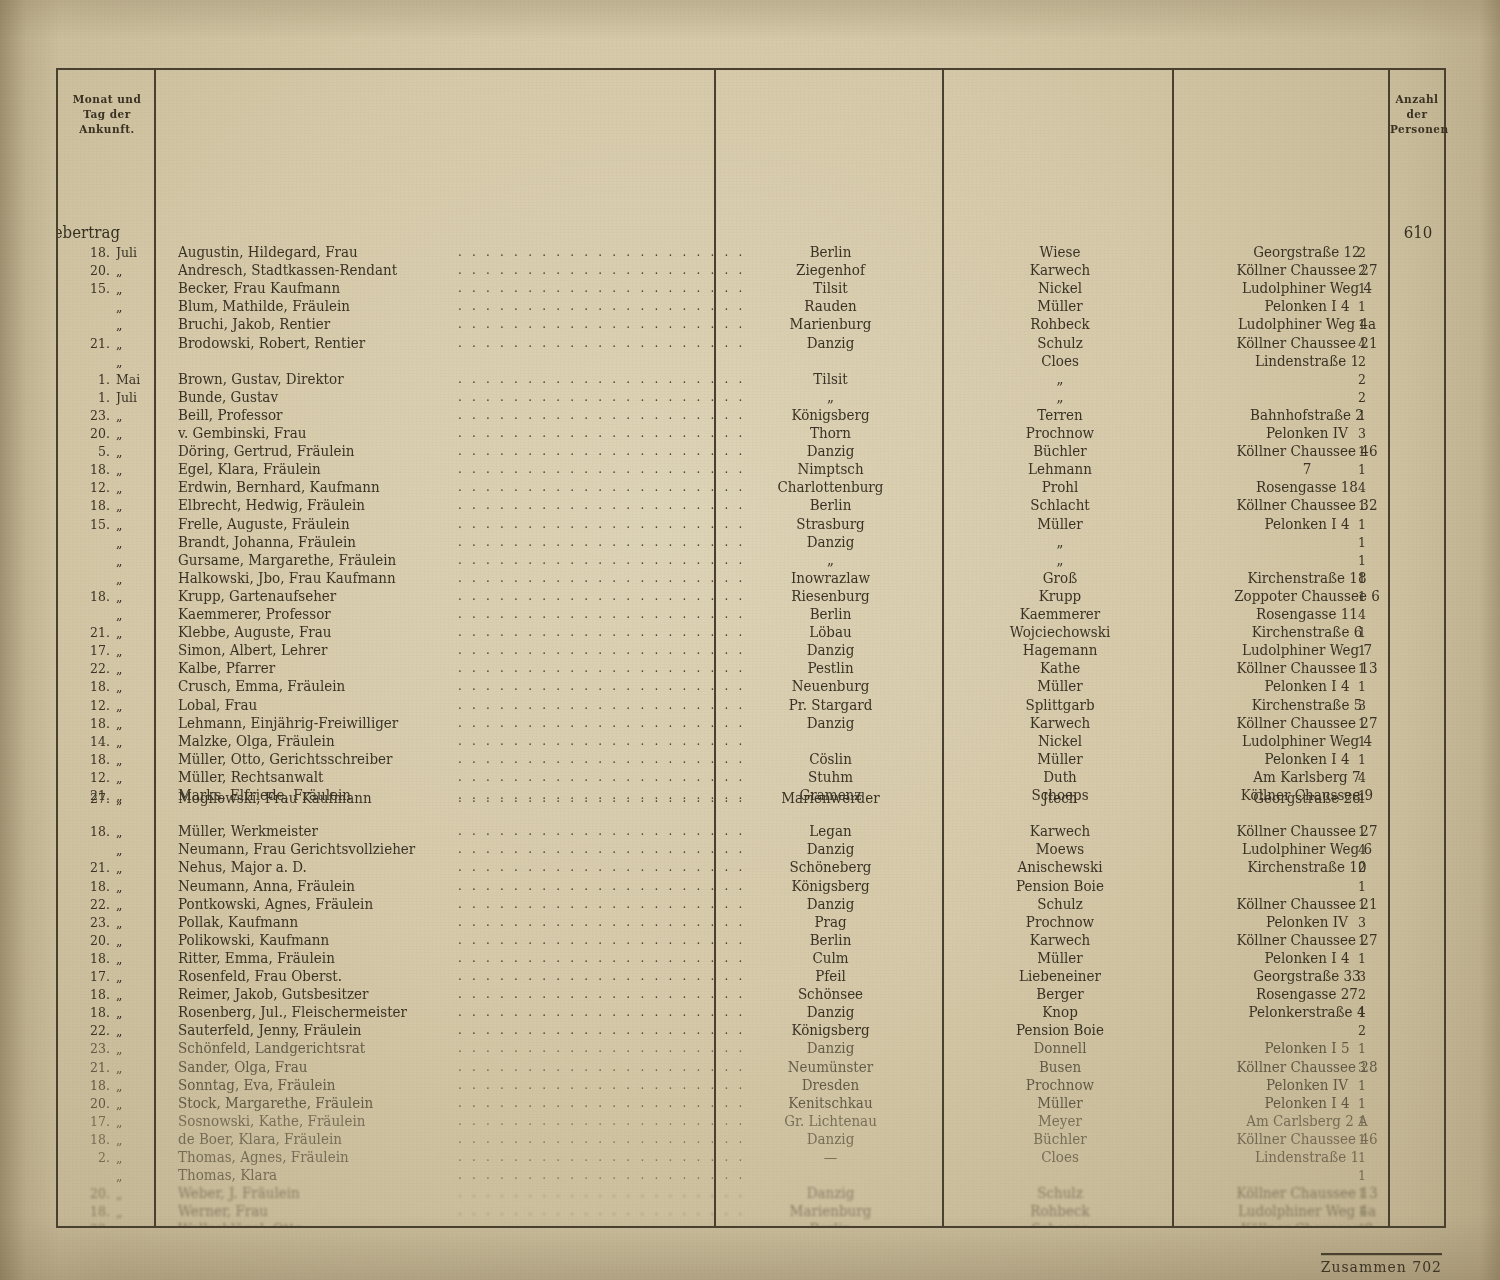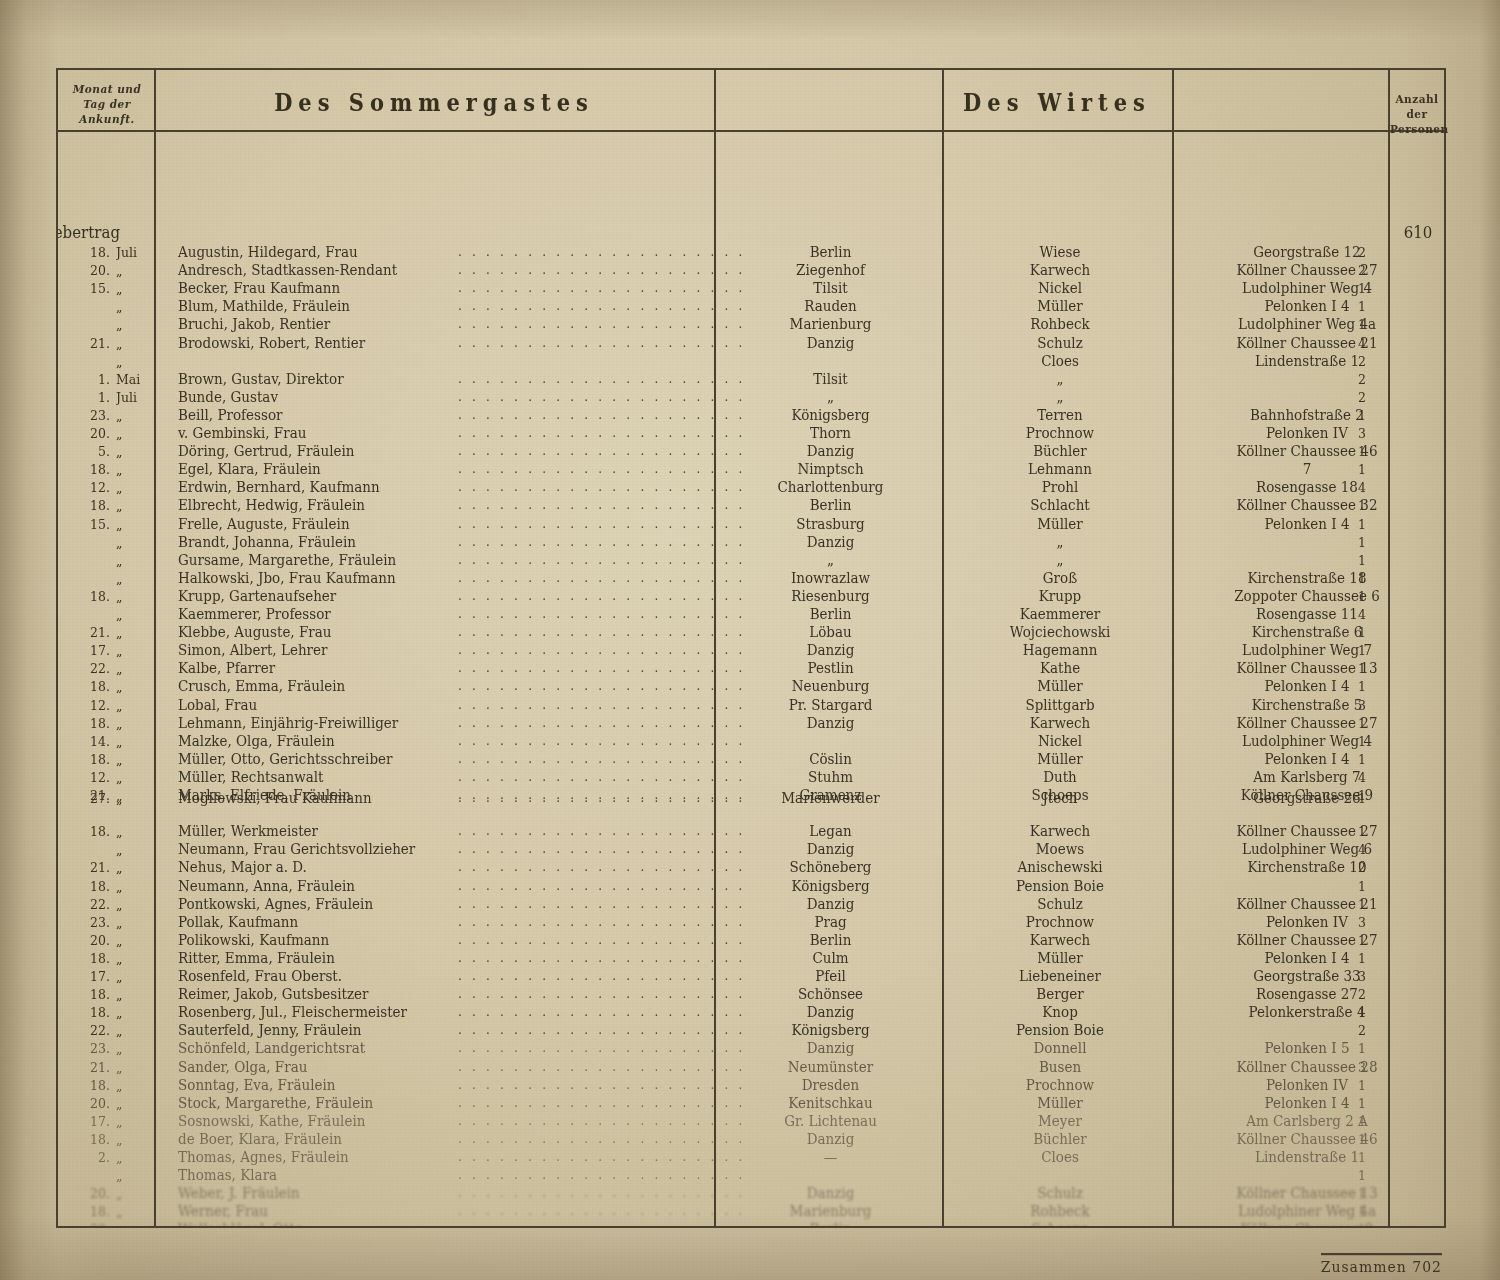--- a/index.html
+++ b/index.html
@@ -311,27 +311,23 @@
     </div>
 
   <div id="table-frame">
 
     <div class="vrule" style="left:96px"></div>
     <div class="vrule" style="left:656px"></div>
     <div class="vrule" style="left:884px"></div>
     <div class="vrule" style="left:1114px"></div>
     <div class="vrule" style="left:1330px"></div>
 
-    <div id="hdr-top">
-      <div class="hdr-label hdr-group" style="left:96px; width:560px; top:20px;">Des Sommergastes</div>
-      <div class="hdr-label hdr-group" style="left:884px; width:230px; top:20px;">Des Wirtes</div>
-    </div>
-
-
-    <div class="hdr-tiny" style="position:absolute; left:2px; top:12px; width:94px;font-style:italic;">Monat und Tag der Ankunft.</div>
+
+
+    <div class="hdr-tiny" style="position:absolute; left:2px; top:22px; width:94px;">Monat und Tag der Ankunft.</div>
     <div class="hdr-tiny" style="position:absolute; left:1332px; top:22px; width:54px;">Anzahl der Personen</div>
 
     <div id="body-area">
       <div id="uebertrag">
         <div id="uebertrag-label">Uebertrag</div>
         <div id="uebertrag-val">610</div>
       </div>
       <div id="rows-host">
           <div class="row" style="top: 22px;">
             <div class="cell c-date-d">18.</div>

